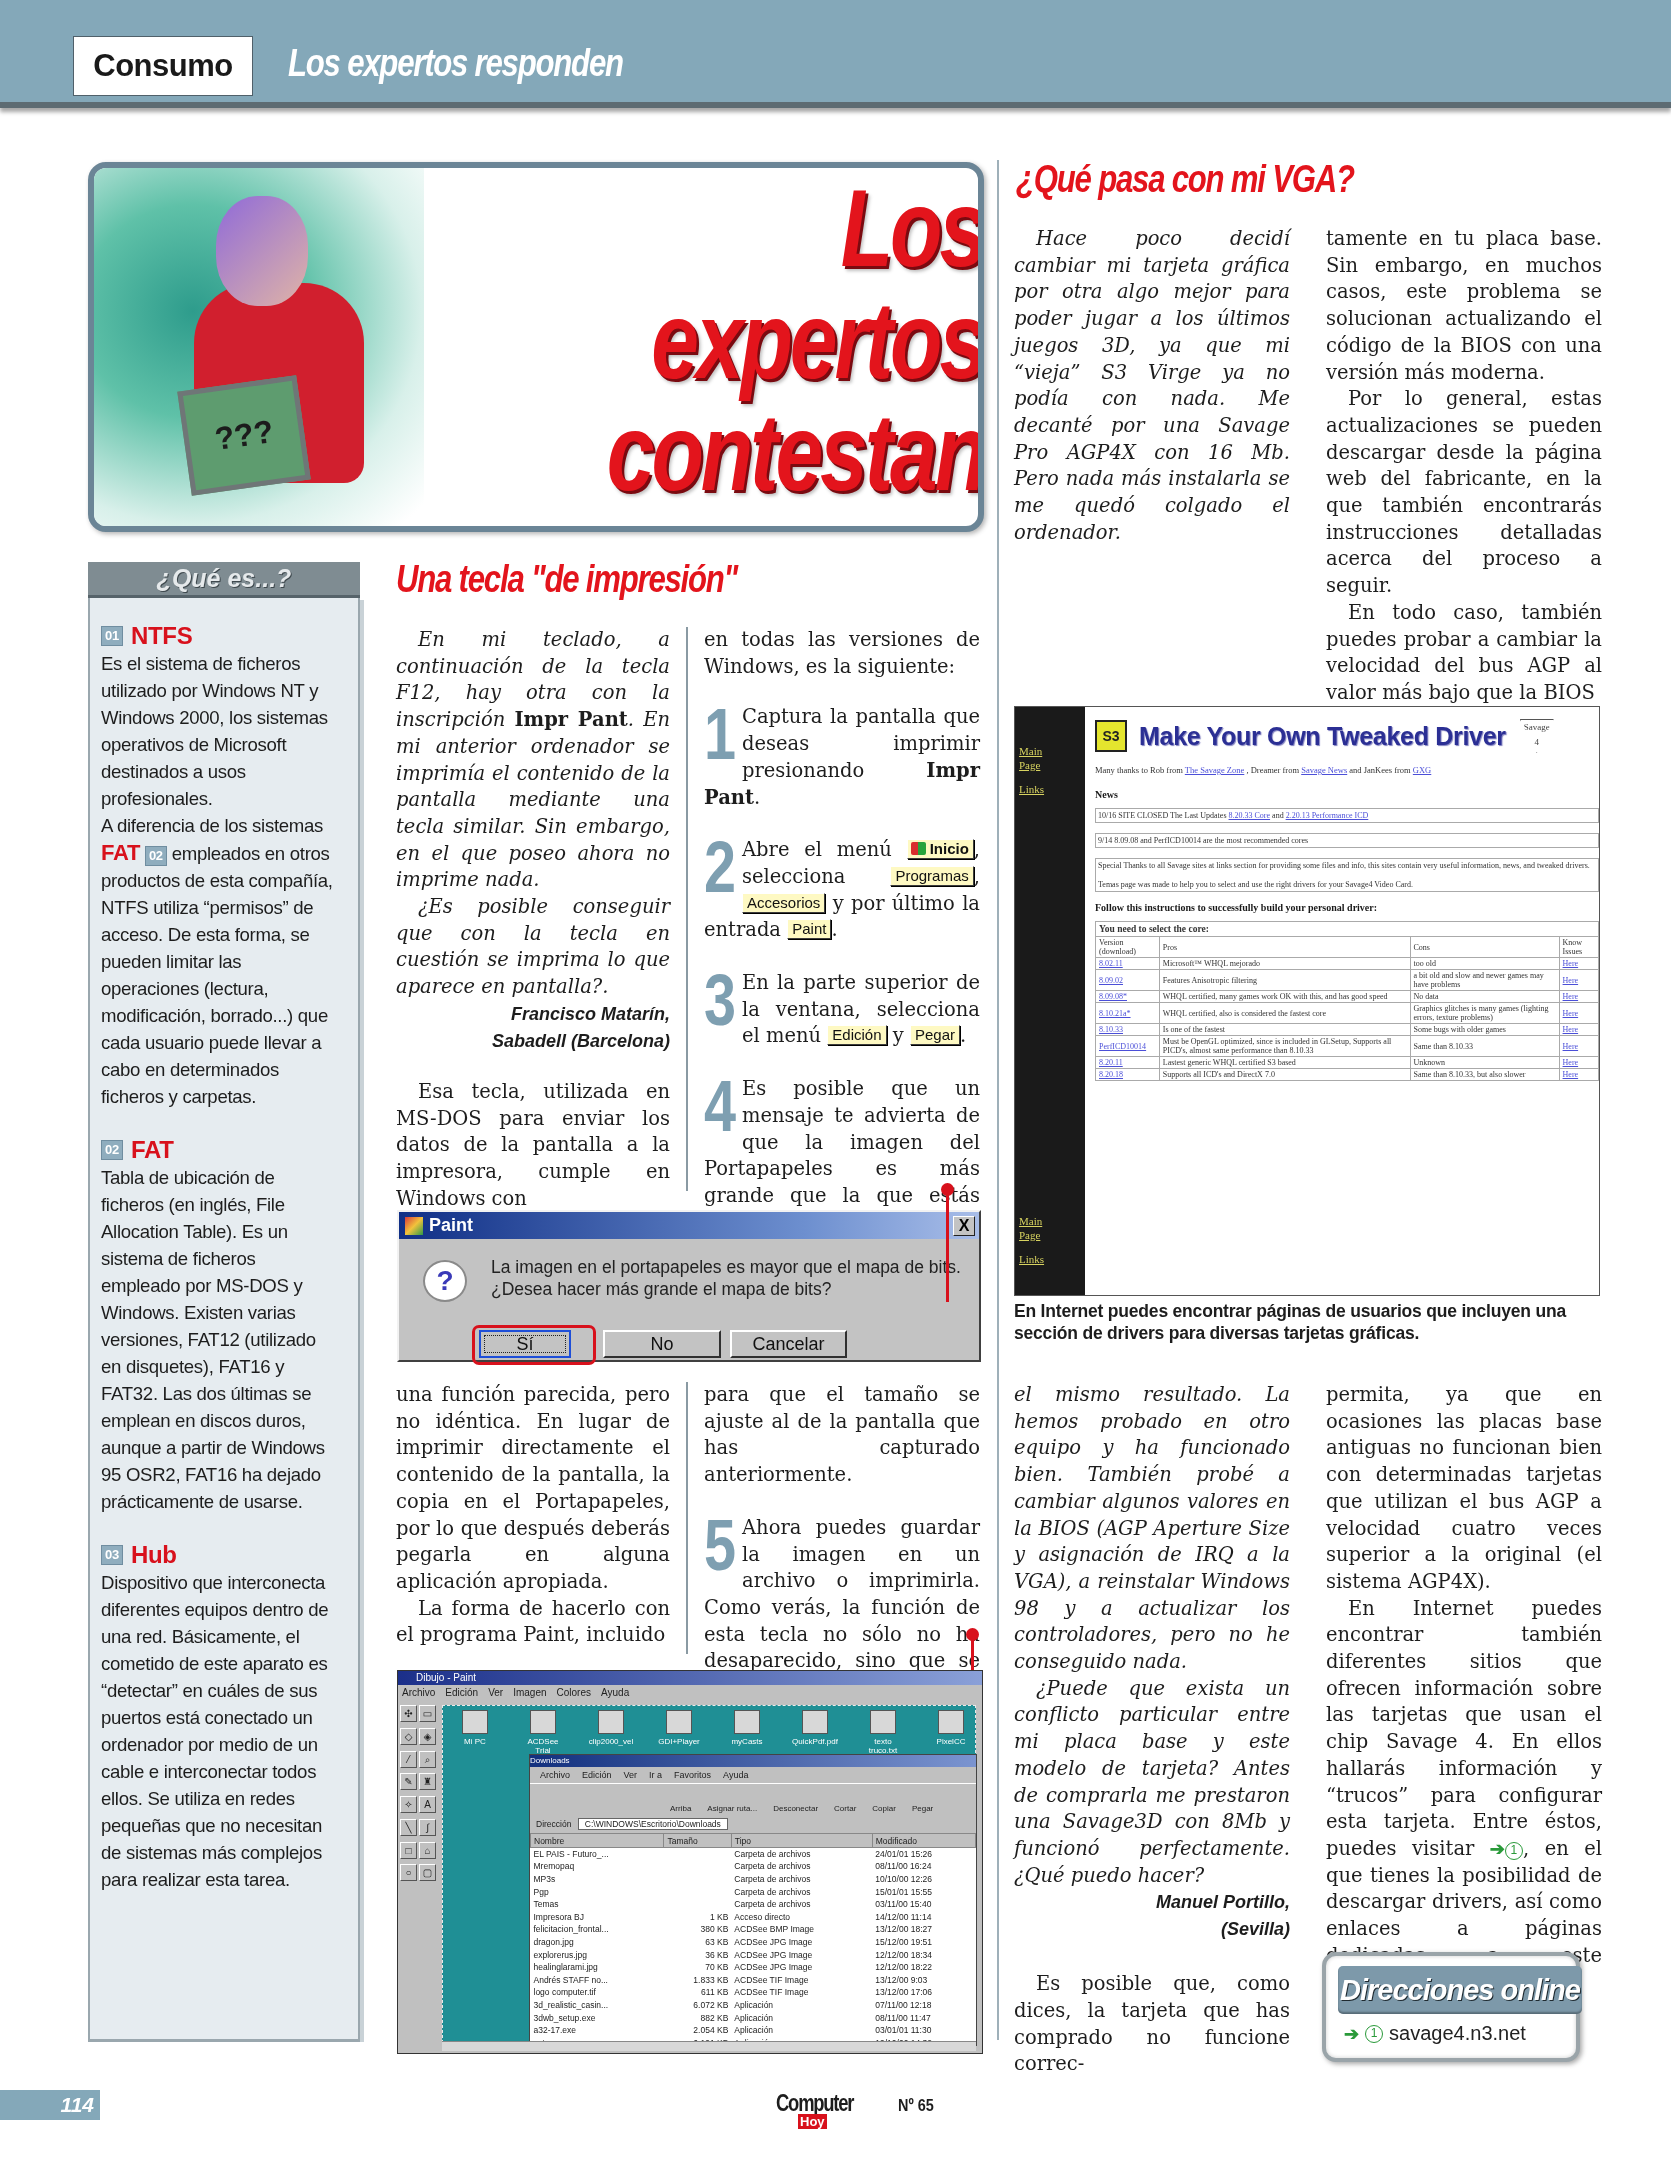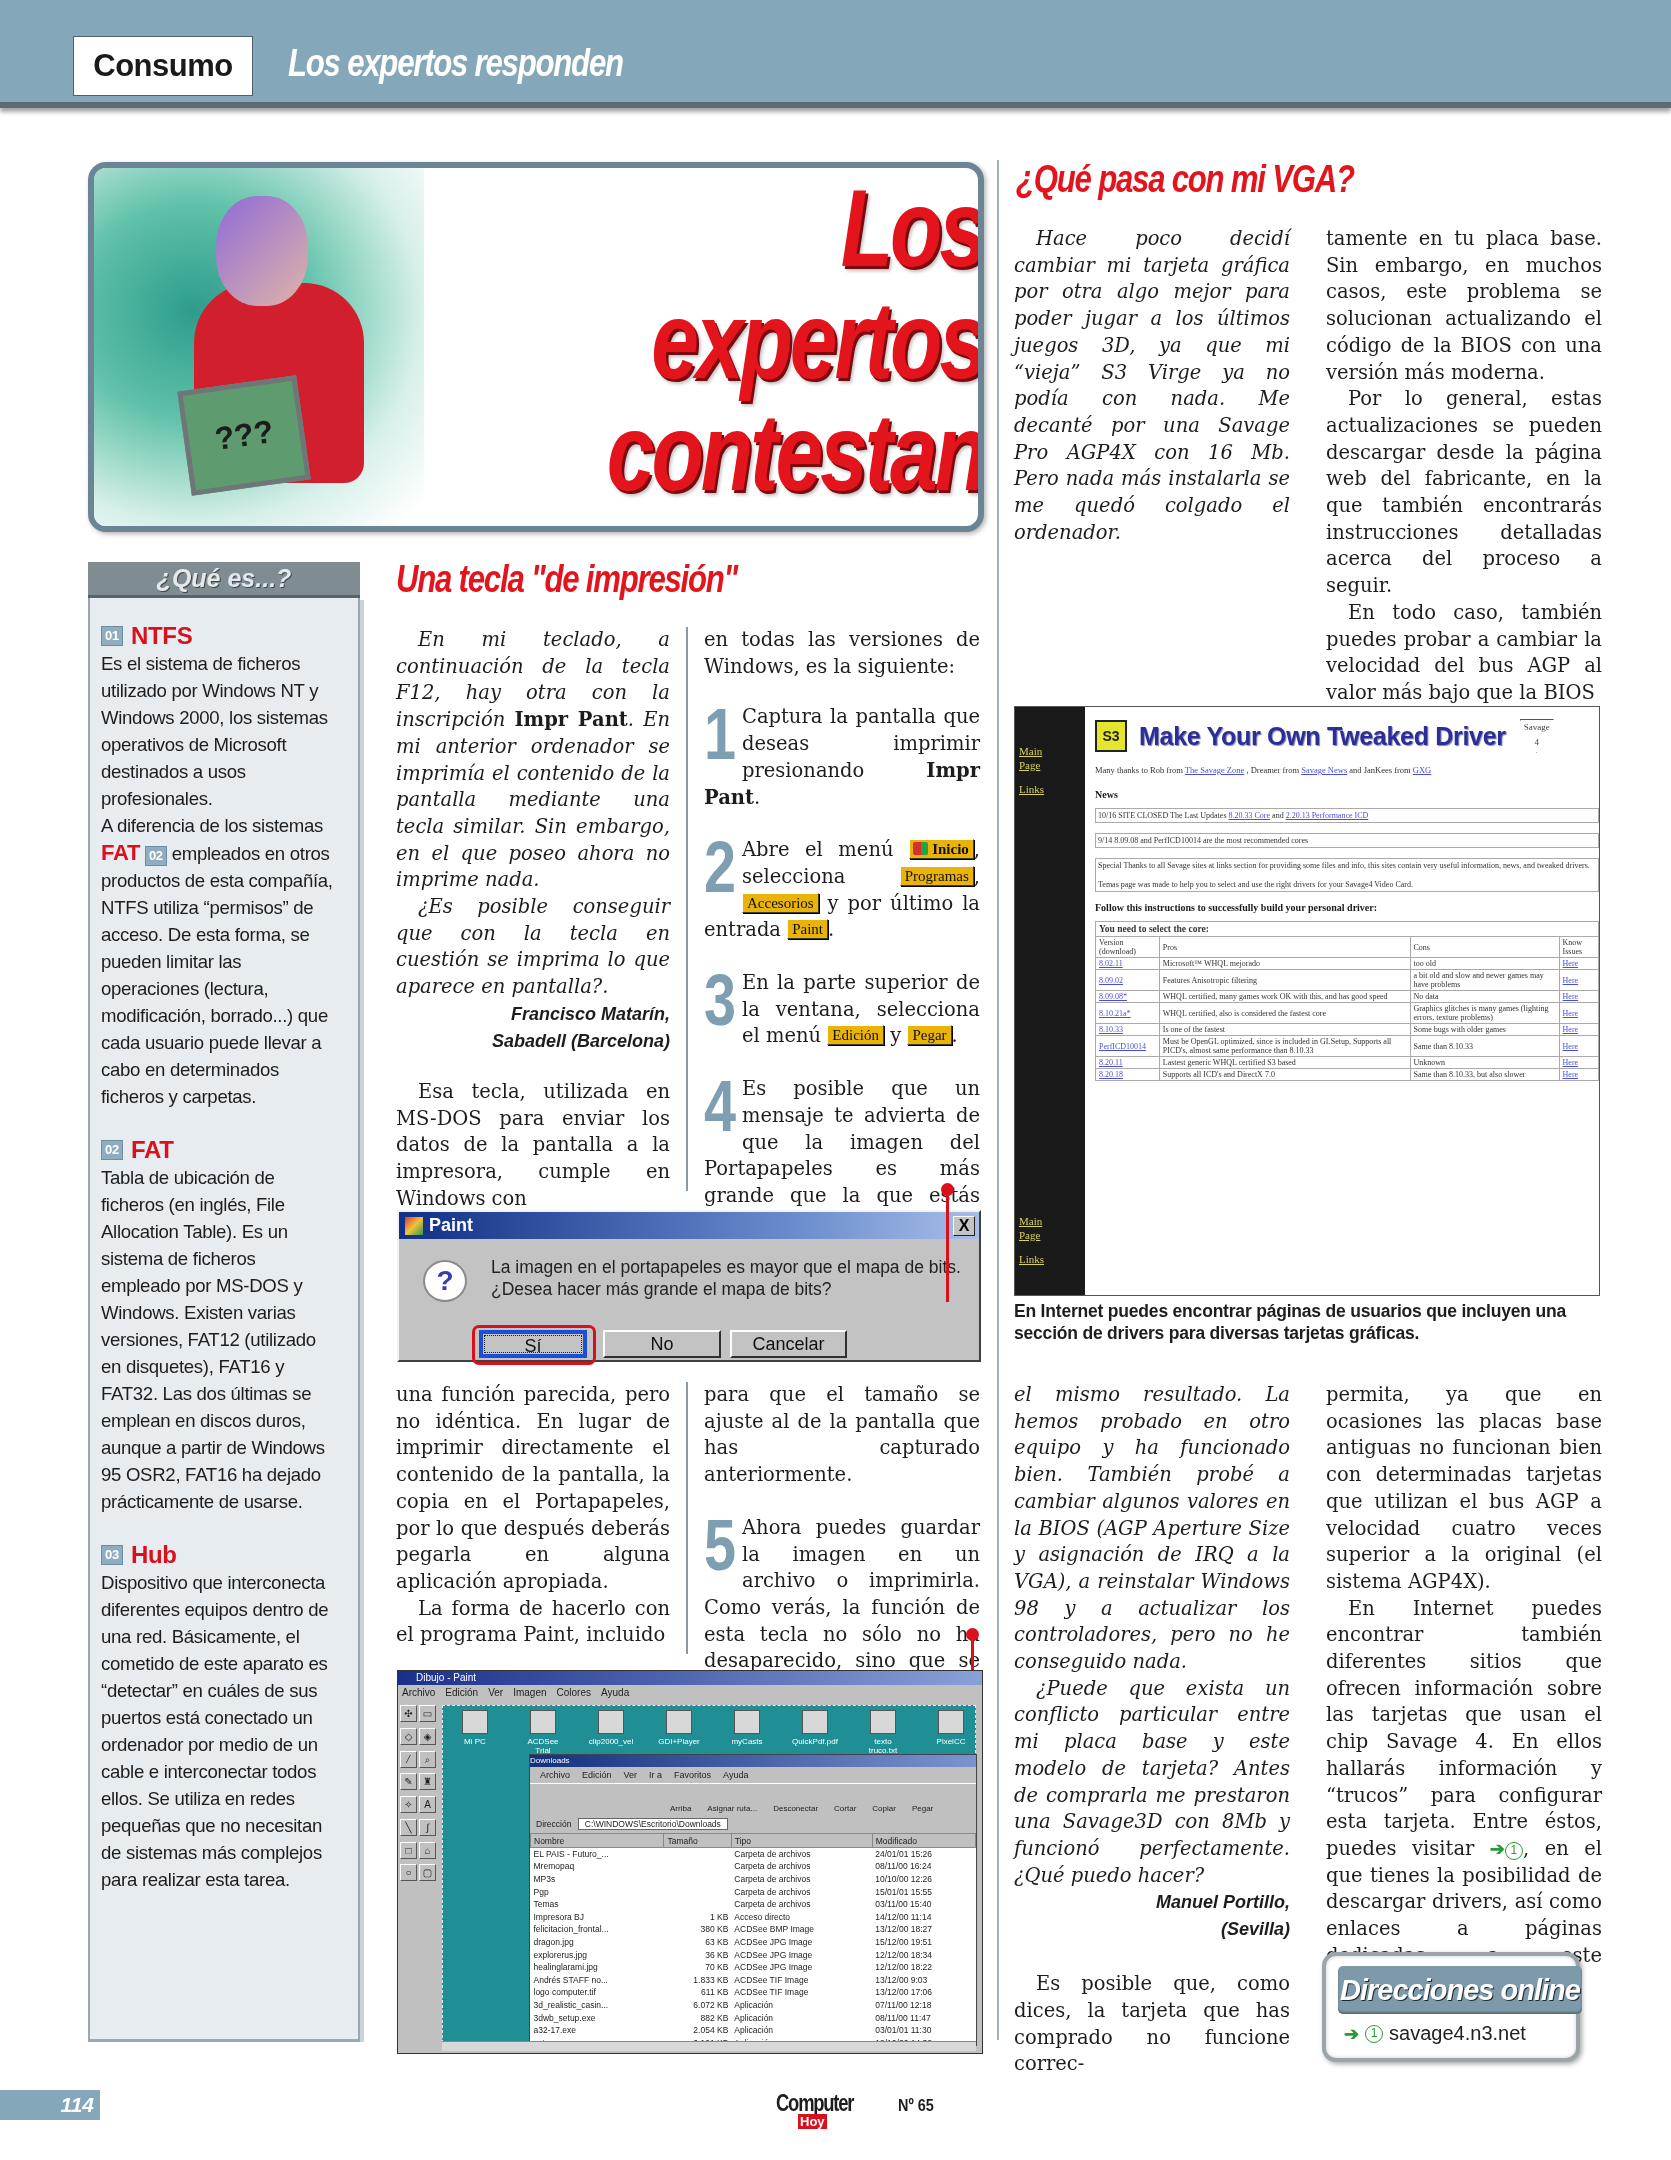--- a/index.html
+++ b/index.html
@@ -39,33 +39,33 @@
   .col { position: absolute; font-size: 19.5px; line-height: 26.7px; color: #1d1d1d; text-align: justify; hyphens: manual; }
   .col p { text-indent: 22px; }
   .col p.noindent { text-indent: 0; }
   .letter { font-style: italic; }
   .signature { text-align: right; font-family: "Liberation Sans", sans-serif; font-weight: bold; font-style: italic; font-size: 18px; line-height: 27px; text-indent: 0 !important; }
   .bold-key { font-weight: bold; font-style: normal; }
   .col-rule { position: absolute; width: 2px; background: #8a9aa3; }
 
   .step { position: relative; margin-top: 18px; }
   .step-num { float: left; font-family: "Liberation Sans", sans-serif; font-weight: bold; font-size: 72px; line-height: 56px; color: #7e9fb1; margin-right: 4px; margin-top: 2px; transform: scaleX(0.8); transform-origin: left top; width: 34px; }
-  .win-chip { display: inline-block; font-family: Liberation Serif, serif; font-size: 15px; line-height: 18px; padding: 0 4px; background: #eab308; border: 1px solid #3c3c3c; border-top-color: #ffffff; border-left-color: #ffffff; box-shadow: 1px 1px 0 #000; color: #111; vertical-align: 2px; text-indent: 0; }
+  .win-chip { display: inline-block; font-family: Liberation Sans, sans-serif; font-size: 15px; line-height: 18px; padding: 0 4px; background: #fef9c3; border: 1px solid #3c3c3c; border-top-color: #ffffff; border-left-color: #ffffff; box-shadow: 1px 1px 0 #000; color: #111; vertical-align: 2px; text-indent: 0; }
   .win-chip.inicio { font-weight: bold; padding-left: 22px; position: relative; }
   .win-chip.inicio::before { content: ""; position: absolute; left: 3px; top: 2px; width: 15px; height: 13px; background: linear-gradient(90deg, #d82e2e 0 50%, #27a33c 50% 100%); border-radius: 2px; }
 
   
   .paint-dialog { position: absolute; left: 397px; top: 1210px; width: 584px; height: 152px; background: #c3c3c3; border: 2px solid #f2f2f2; border-right-color: #404040; border-bottom-color: #404040; }
   .pd-titlebar { height: 27px; background: linear-gradient(90deg, #102f86 0%, #6d8fcf 70%, #a8bde8 100%); display: flex; align-items: center; padding-left: 6px; color: #fff; font-family: "Liberation Sans", sans-serif; font-weight: bold; font-size: 18px; }
   .pd-app-icon { width: 18px; height: 18px; margin-right: 6px; background: linear-gradient(135deg, #d93a3a, #f2c23c 50%, #2e9a49); }
   .pd-close { position: absolute; right: 4px; top: 4px; width: 22px; height: 20px; background: #c3c3c3; border: 1px solid #fff; border-right-color: #222; border-bottom-color: #222; color: #000; font-size: 16px; font-weight: bold; line-height: 18px; text-align: center; font-family: "Liberation Sans", sans-serif; }
   .pd-question { position: absolute; left: 24px; top: 48px; width: 44px; height: 42px; border-radius: 50%; background: #ffffff; border: 2px solid #8a8a8a; color: #3a3ab8; font-weight: bold; font-size: 28px; line-height: 38px; text-align: center; font-family: "Liberation Sans", sans-serif; }
   .pd-message { position: absolute; left: 92px; top: 44px; font-family: "Liberation Sans", sans-serif; font-size: 17.5px; line-height: 22px; color: #222; }
   .pd-btn { position: absolute; top: 118px; height: 28px; background: #c3c3c3; border: 2px solid #fff; border-right-color: #303030; border-bottom-color: #303030; font-family: "Liberation Sans", sans-serif; font-size: 18px; text-align: center; line-height: 24px; color: #111; }
-  .pd-btn.yes { left: 80px; width: 108px; outline: 1px dotted #222; outline-offset: -6px; border: 4px solid #1d4ed8; }
+  .pd-btn.yes { left: 80px; width: 92px; outline: 1px dotted #222; outline-offset: -6px; border: 2px solid #1d4ed8; }
   .pd-btn.no { left: 204px; width: 118px; }
   .pd-btn.cancel { left: 331px; width: 117px; }
   .pd-highlight { position: absolute; left: 73px; top: 113px; width: 124px; height: 40px; border: 3px solid #d8111c; border-radius: 7px; }
   .callout-line-v { position: absolute; width: 3px; background: #d8111c; }
   .callout-line-h { position: absolute; height: 3px; background: #d8111c; }
   .callout-dot { position: absolute; width: 13px; height: 13px; border-radius: 50%; background: #d8111c; }
 
   
   .paint-shot { position: absolute; left: 397px; top: 1670px; width: 586px; height: 384px; border: 1px solid #333; background: #c0c0c0; overflow: hidden; font-family: "Liberation Sans", sans-serif; }
   .ps-title { height: 14px; background: linear-gradient(90deg, #1b2f8a, #8aa0d8); color: #fff; font-size: 10px; line-height: 14px; padding-left: 18px; }

